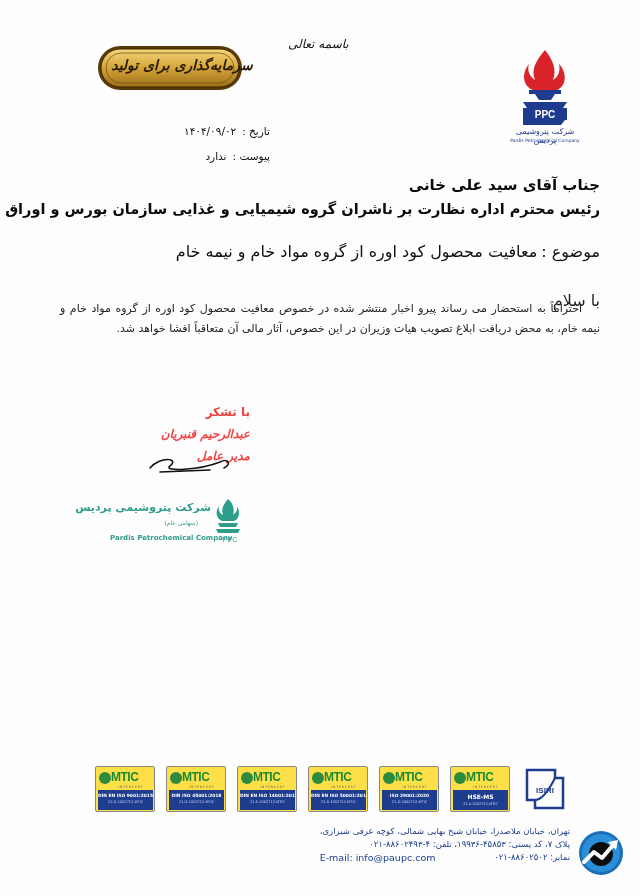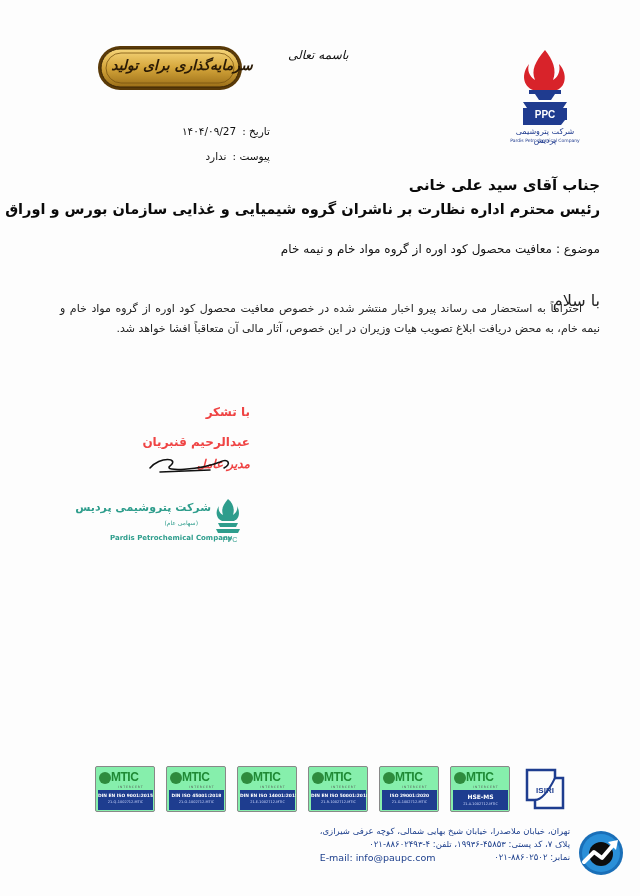--- a/index.html
+++ b/index.html
@@ -5,59 +5,59 @@
     * { box-sizing: border-box; margin: 0; padding: 0; }
     html, body { width: 640px; height: 896px; background: #ffffff; overflow: hidden; }
     body { position: relative; font-family: "DejaVu Sans", sans-serif; color: #1a1a1a; }
     .page { position: absolute; left: 0; top: 0; width: 640px; height: 896px; background: #fdfdfd; }
 
     
     .logo-ppc { position: absolute; left: 505px; top: 48px; width: 80px; height: 100px; }
     .logo-ppc .caption-fa { position: absolute; top: 79px; left: 0; width: 80px; text-align: center; font-size: 8px; color: #1f3b8f; direction: rtl; }
     .logo-ppc .caption-en { position: absolute; top: 90px; left: 0; width: 80px; text-align: center; font-size: 4.5px; color: #1f3b8f; }
 
-    .basmala { position: absolute; left: 288px; top: 48px; font-family: "DejaVu Serif", serif; font-style: italic; font-size: 12px; direction: rtl; color: #111; }
+    .basmala { position: absolute; left: 288px; top: 37px; font-family: "DejaVu Serif", serif; font-style: italic; font-size: 12px; direction: rtl; color: #111; }
 
     .badge-gold { position: absolute; left: 97px; top: 43px; width: 146px; height: 50px; }
     .badge-gold .badge-text { position: absolute; left: 12px; top: 14px; width: 146px; text-align: center; font-family: "DejaVu Serif", serif; font-style: italic; font-size: 14px; font-weight: bold; color: #2a1a05; direction: rtl; }
 
     .meta { position: absolute; right: 370px; direction: rtl; font-size: 10.5px; color: #111; white-space: nowrap; }
     .meta .lbl { margin-left: 6px; }
     .meta-number { top: 100px; right: 370px; }
     .meta-date { top: 125px; right: 370px; }
     .meta-attach { top: 150px; right: 370px; }
 
     
     .recipient { position: absolute; right: 40px; top: 176px; direction: rtl; text-align: right; }
     .recipient .name { font-size: 15px; font-weight: bold; color: #0a0a0a; }
     .recipient .title { margin-top: 7px; font-size: 14.5px; font-weight: bold; color: #0a0a0a; white-space: nowrap; }
 
-    .subject { position: absolute; right: 40px; top: 242px; direction: rtl; font-size: 12px; color: #111; white-space: nowrap; }
+    .subject { position: absolute; right: 40px; top: 242px; direction: rtl; font-size: 16px; color: #111; white-space: nowrap; }
     .subject .lbl { margin-left: 4px; }
 
     
     .greeting { position: absolute; right: 40px; top: 291px; direction: rtl; font-size: 16px; color: #222; }
     .body-text { position: absolute; right: 40px; top: 299px; width: 540px; direction: rtl; text-align: justify; font-size: 11px; line-height: 20px; color: #222; text-indent: 18px; }
 
     
     .sig { position: absolute; left: 130px; top: 405px; width: 120px; direction: rtl; text-align: right; color: #ef4444; }
     .sig .thanks { font-size: 12px; font-weight: bold; }
-    .sig .signer { font-size: 12px; font-weight: bold; margin-top: 16px; }
+    .sig .signer { font-size: 12px; font-weight: bold; margin-top: 8px; font-style: italic; }
     .sig .position { font-size: 12px; font-weight: bold; margin-top: 8px; font-style: italic; position: relative; }
 
     
     .stamp { position: absolute; left: 108px; top: 495px; width: 135px; height: 55px; }
     .stamp .fa { position: absolute; right: 32px; top: 6px; direction: rtl; font-size: 11px; font-weight: bold; color: #2e9d8c; white-space: nowrap; }
     .stamp .sub { position: absolute; right: 45px; top: 24px; direction: rtl; font-size: 6px; color: #2e9d8c; }
     .stamp .en { position: absolute; left: 2px; top: 39px; font-size: 7px; font-weight: bold; color: #2e9d8c; white-space: nowrap; }
     .stamp .mark { position: absolute; right: 0; top: 2px; width: 30px; height: 48px; }
 
     
     .certs { position: absolute; left: 95px; top: 766px; width: 480px; height: 48px; }
-    .cert { position: absolute; top: 0; width: 60px; height: 46px; border: 1px solid #888; border-radius: 2px; background: #86efac; overflow: hidden; }
+    .cert { position: absolute; top: 0; width: 60px; height: 46px; border: 1px solid #888; border-radius: 2px; background: #fde047; overflow: hidden; }
     .cert .brand { position: absolute; left: 3px; top: 4px; width: 54px; height: 14px; }
     .cert .brand .globe { position: absolute; left: 0; top: 1px; width: 12px; height: 12px; border-radius: 50%; background: #2e8b3d; }
     .cert .brand .word { position: absolute; left: 12px; top: -1px; font-size: 12px; font-weight: bold; color: #1f8a35; letter-spacing: -0.5px; font-family: "Liberation Sans", sans-serif; }
     .cert .intercert { position: absolute; left: 22px; top: 18px; font-size: 3px; color: #555; letter-spacing: 1px; }
     .cert .band { position: absolute; left: 2px; top: 23px; width: 55px; height: 20px; background: #1e3d8f; color: #fff; text-align: center; }
     .cert .band .std { display: block; font-size: 4.4px; font-weight: bold; margin-top: 3px; white-space: nowrap; }
     .cert .band .code { display: block; font-size: 3.5px; margin-top: 2px; color: #cfd9ff; white-space: nowrap; }
     .isiri { position: absolute; left: 426px; top: 0; width: 48px; height: 46px; }
 
     
@@ -100,21 +100,21 @@
         </linearGradient>
       </defs>
       <rect x="1" y="3" width="144" height="44" rx="22" fill="#5a3a08"></rect>
       <rect x="4" y="6" width="138" height="38" rx="19" fill="url(#gold)" stroke="#3d2705" stroke-width="1"></rect>
       <rect x="9" y="10" width="128" height="30" rx="15" fill="none" stroke="#7a5410" stroke-width="0.8"></rect>
     </svg>
     <div class="badge-text">سرمایه‌گذاری برای تولید</div>
   </div>
 
   <div class="meta meta-date">
-    <span class="lbl">تاریخ :</span><span>۱۴۰۴/۰۹/27</span>
+    <span class="lbl">تاریخ :</span><span>۱۴۰۴/۰۹/۰۲</span>
   </div>
   <div class="meta meta-attach">
     <span class="lbl">پیوست :</span><span>ندارد</span>
   </div>
 
   <div class="recipient">
     <div class="name">جناب آقای سید علی خانی</div>
     <div class="title">رئیس محترم اداره نظارت بر ناشران گروه شیمیایی و غذایی سازمان بورس و اوراق بهادار</div>
   </div>
 

